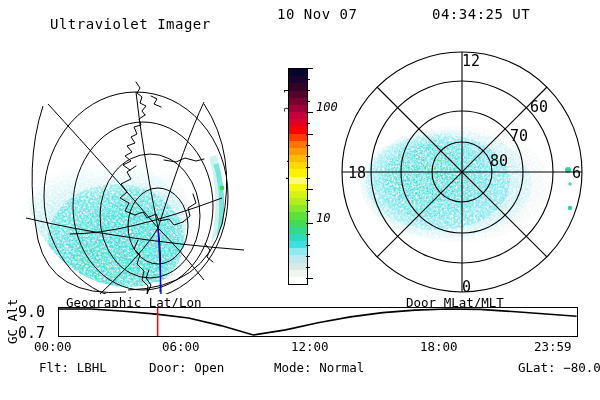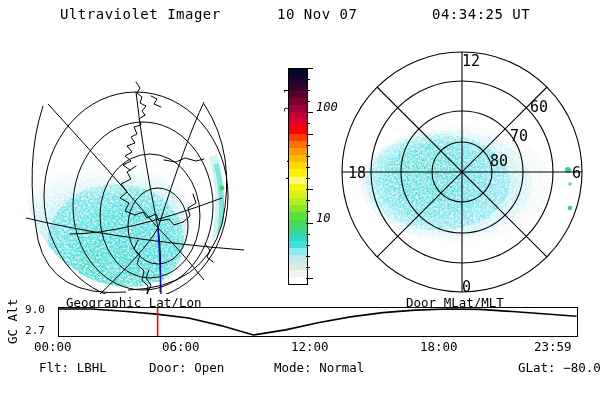--- a/index.html
+++ b/index.html
@@ -3,21 +3,21 @@
 <meta charset="utf-8">
 <style>
   html,body{margin:0;padding:0;background:#ffffff;}
   body{
     width:600px;height:400px;position:relative;overflow:hidden;
     font-family:"DejaVu Sans Mono","Liberation Mono",monospace;
     color:#000;
   }
   .hdr{position:absolute;top:6px;left:0;width:600px;height:24px;}
   .hdr span{position:absolute;font-size:14px;letter-spacing:.5px;white-space:nowrap;}
-  #h-title{left:60px;}
+  #h-title{left:50px;margin-top:10px;}
   #h-date{left:277px;}
   #h-time{left:432px;}
 
   
   .panel{position:absolute;}
   #geo-panel{left:8px;top:44px;width:246px;height:250px;}
   #mag-panel{left:334px;top:44px;width:256px;height:256px;}
   .panel svg{display:block;}
 
   
@@ -43,21 +43,21 @@
 
   
   #alt-strip{position:absolute;left:0;top:305px;width:600px;height:52px;}
   #alt-frame{position:absolute;left:58px;top:2px;width:520px;height:30px;border:1px solid #000;box-sizing:border-box;background:#fff;}
   #alt-frame svg{position:absolute;left:0;top:0;}
   #alt-ylab{
     position:absolute;left:-4px;top:4px;width:44px;height:26px;
     font-size:12.5px;letter-spacing:0;
     transform:rotate(-90deg);transform-origin:22px 13px;text-align:center;white-space:nowrap;
   }
-  .alt-ytick{position:absolute;font-size:11px;white-space:nowrap;text-align:center;width:34px;}
+  .alt-ytick{position:absolute;font-size:15px;white-space:nowrap;text-align:left;width:34px;}
   #alt-y-hi{left:18px;top:-2px;}
   #alt-y-lo{left:18px;top:19px;}
   .alt-xtick{position:absolute;top:34px;font-size:12.5px;white-space:nowrap;}
 
   
   #status{position:absolute;left:0;top:360px;width:600px;height:40px;}
   #status .srow{position:absolute;left:0;width:600px;height:18px;}
   #status .r1{top:0;}
   #status .r2{top:17px;}
   #status .cell{position:absolute;font-size:12.5px;white-space:nowrap;margin-left:31px;}
@@ -272,21 +272,21 @@
     <text x="156" y="122" font-family="DejaVu Sans Mono, monospace" font-size="15" fill="#000">80</text>
   </svg>
 </div>
 
 <span class="cap" id="cap-geo">Geographic Lat/Lon</span>
 <span class="cap" id="cap-mag">Door MLat/MLT</span>
 
 <div id="alt-strip">
   <div id="alt-ylab">GC Alt</div>
   <span class="alt-ytick" id="alt-y-hi">9.0</span>
-  <span class="alt-ytick" id="alt-y-lo">2.7</span>
+  <span class="alt-ytick" id="alt-y-lo">0.7</span>
 
   <div id="alt-frame">
     <svg width="518" height="28" viewBox="0 0 518 28">
       <polyline id="alt-trace" fill="none" stroke="#000000" stroke-width="1.6" points="0.0,1.0 32.4,1.0 64.8,3.2 97.1,6.1 129.5,10.0 161.9,17.6 194.3,27.0 226.6,21.9 259.0,14.7 291.4,8.9 323.8,4.6 356.1,2.1 388.5,1.0 420.9,1.4 453.3,3.5 517.6,8.2"></polyline>
       <line id="alt-marker" x1="98.6" y1="0" x2="98.6" y2="28" stroke="#ff0000" stroke-width="1.6"></line>
     </svg>
   </div>
 
   <span class="alt-xtick" style="left:34px">00:00</span>
   <span class="alt-xtick" style="left:162px">06:00</span>

